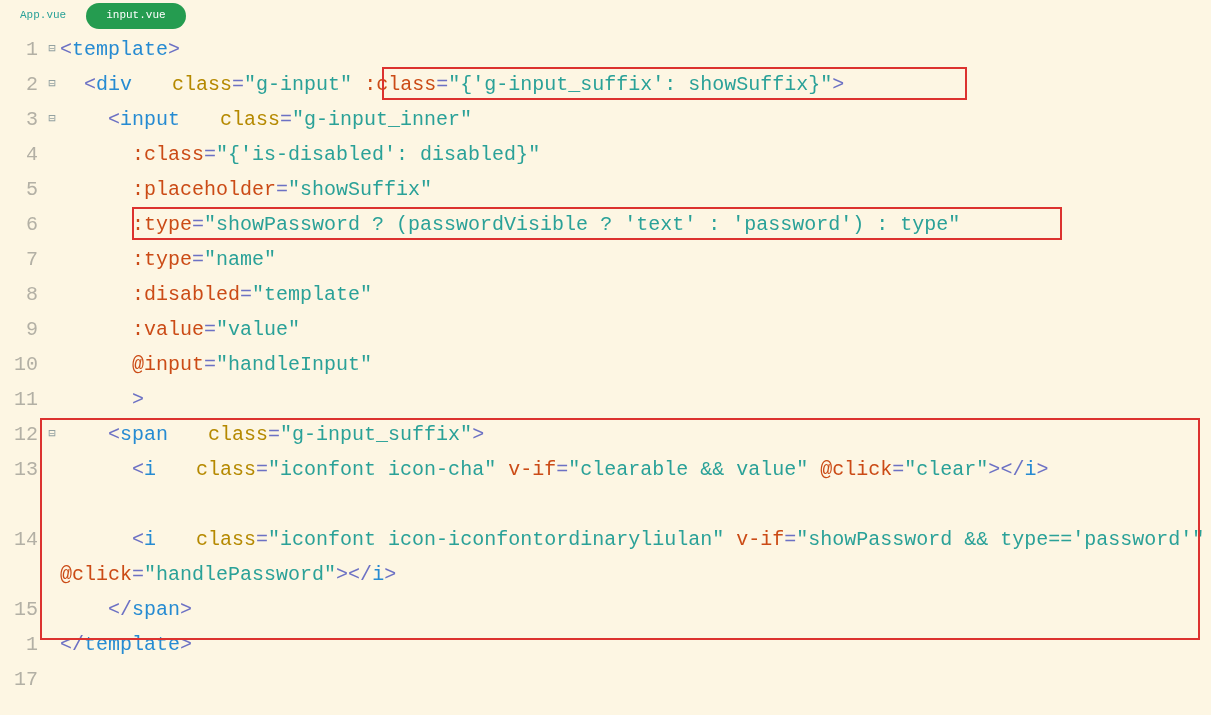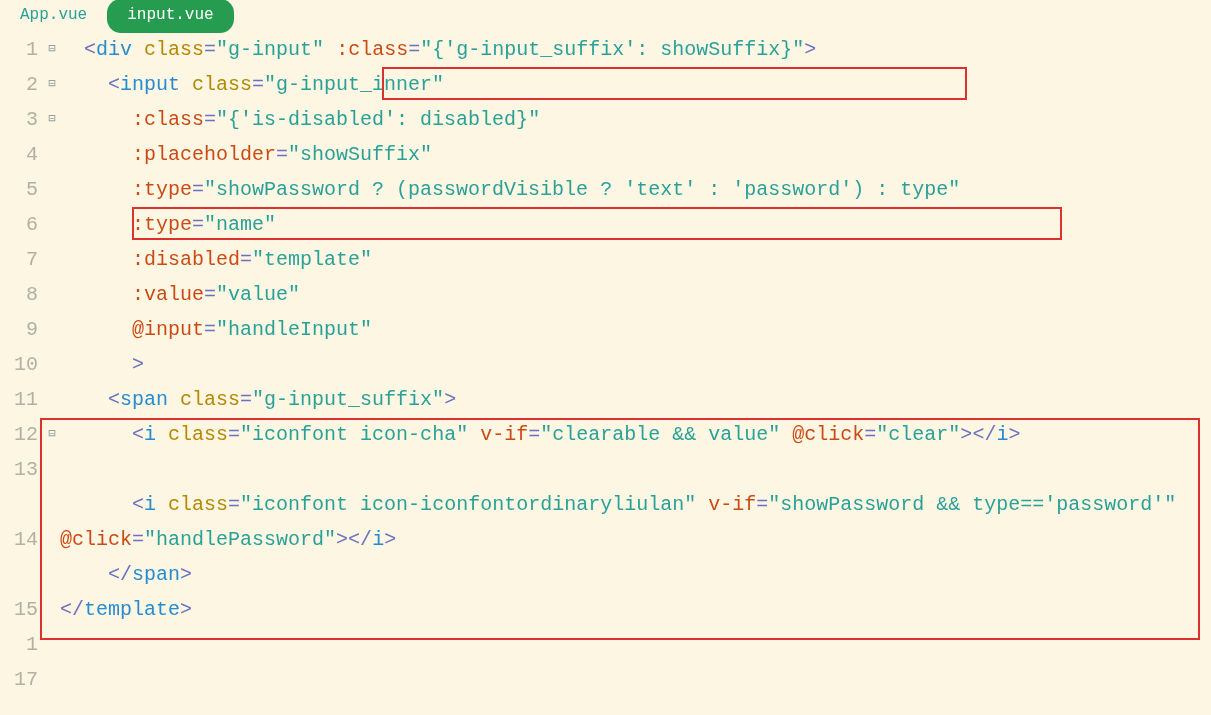--- a/index.html
+++ b/index.html
@@ -12,21 +12,21 @@
     width: 1211px;
   }
   .tabs {
     display: flex;
     align-items: center;
     background: #fdf6e3;
     height: 32px;
   }
   .tab {
     padding: 4px 20px;
-    font-size: 16px;
+    font-size: 11px;
     color: #2aa198;
     cursor: pointer;
   }
   .tab.active {
     background: #259c50;
     color: #ffffff;
     border-radius: 14px;
   }
   .editor {
     position: relative;
@@ -55,21 +55,21 @@
     line-height: 35px;
     white-space: pre;
   }
   .code-line.wrapped {
     height: 70px;
     line-height: 35px;
     white-space: pre-wrap;
   }
   .punct { color: #6c71c4; }
   .tagname { color: #268bd2; }
-  .attr { color: #b58900; }
+  .attr { color: #b58900; margin-left: 28px; }
   .str { color: #2aa198; }
   .astr { color: #2aa198; }
   .bind { color: #cb4b16; }
   .plain { color: #657b83; }
   .highlight-box {
     position: absolute;
     border: 2px solid #dc322f;
     pointer-events: none;
   }
 </style>
@@ -122,20 +122,21 @@
     <div class="ln"></div>
     <div class="ln"></div>
   </div>
 
   <div class="code">
 
     <div class="highlight-box" style="left:322px; top:35px; width:585px; height:33px;"></div>
     <div class="highlight-box" style="left:72px; top:175px; width:930px; height:33px;"></div>
     <div class="highlight-box" style="left:-20px; top:386px; width:1160px; height:222px;"></div>
 
+    <div class="code-line"><span class="punct">&lt;</span><span class="tagname">template</span><span class="punct">&gt;</span></div>
 
     <div class="code-line"><span class="plain">  </span><span class="punct">&lt;</span><span class="tagname">div</span><span> </span><span class="attr">class</span><span class="punct">=</span><span class="str">"g-input"</span><span> </span><span class="bind">:class</span><span class="punct">=</span><span class="str">"</span><span class="astr">{'g-input_suffix': showSuffix}</span><span class="str">"</span><span class="punct">&gt;</span></div>
 
     <div class="code-line"><span class="plain">    </span><span class="punct">&lt;</span><span class="tagname">input</span><span> </span><span class="attr">class</span><span class="punct">=</span><span class="str">"g-input_inner"</span></div>
 
     <div class="code-line"><span class="plain">      </span><span class="bind">:class</span><span class="punct">=</span><span class="str">"</span><span class="astr">{'is-disabled': disabled}</span><span class="str">"</span></div>
 
     <div class="code-line"><span class="plain">      </span><span class="bind">:placeholder</span><span class="punct">=</span><span class="str">"</span><span class="astr">showSuffix</span><span class="str">"</span></div>
 
     <div class="code-line"><span class="plain">      </span><span class="bind">:type</span><span class="punct">=</span><span class="str">"</span><span class="astr">showPassword ? (passwordVisible ? 'text' : 'password') : type</span><span class="str">"</span></div>

